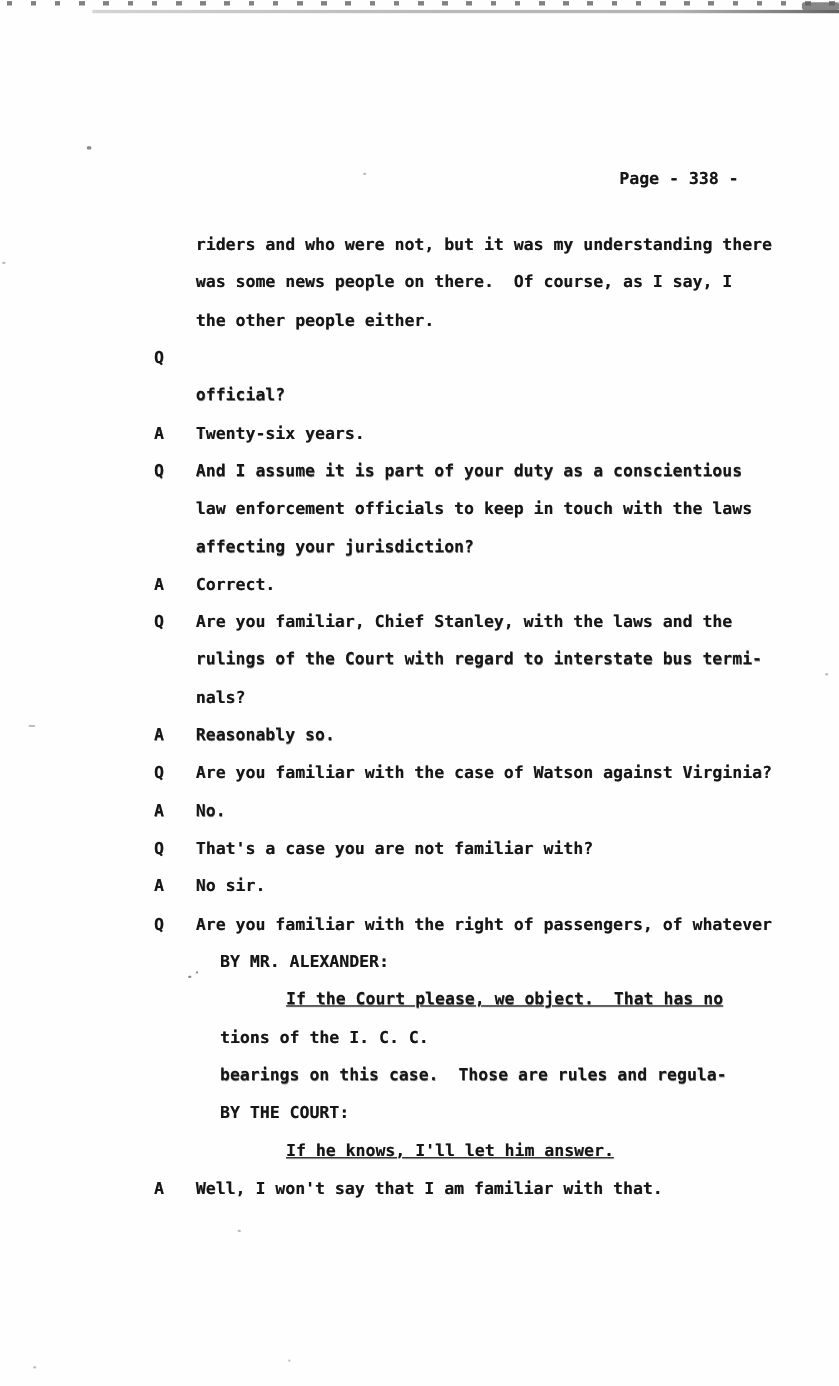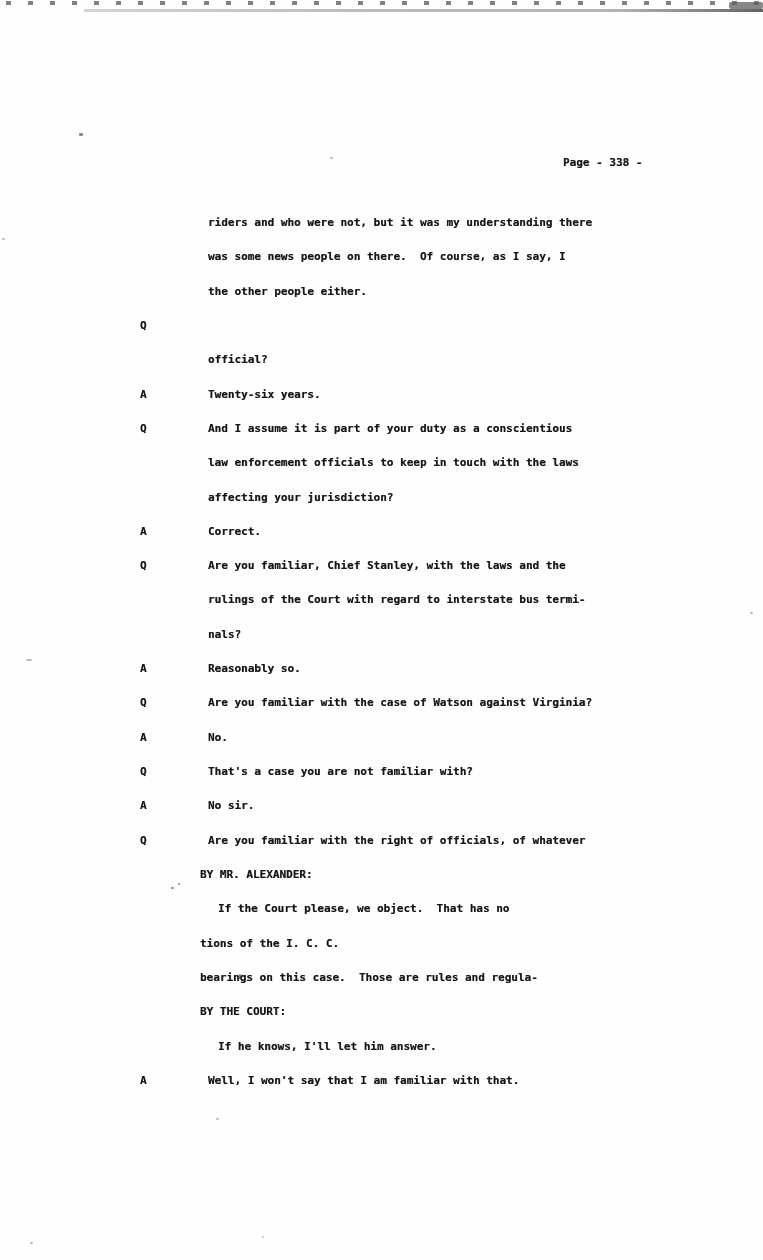--- a/index.html
+++ b/index.html
@@ -32,38 +32,38 @@
   }
   .edge-corner-blob {
     position: absolute; top: 2px; right: 0; width: 34px; height: 7px;
     background: rgba(95,95,95,.75);
     border-radius: 2px;
   }
   
   .typed {
     color: #161616;
     font-weight: 700;
-    font-size: 11px;
+    font-size: 15px;
     text-shadow: 0.3px 0.3px 0.3px rgba(20,20,20,.55);
     white-space: pre;
   }
   .page-header {
     position: absolute; left: 563px; top: 152px;
     line-height: 21px;
   }
   .transcript {
     position: absolute; left: 140px; top: 212px; right: 10px;
   }
   .line { position: relative; height: 34.32px; line-height: 21px; }
   .line .marker {
     position: absolute; left: 0; top: 0; width: 46px;
   }
-  .line .text { display: block; margin-left: 68px; }
+  .line .text { display: block; margin-left: 38px; }
   .line.speaker .text { margin-left: 60px; }
-  .line.inner .text { margin-left: 78px; }
+  .line.inner .text { margin-left: 120px; text-decoration: underline; }
   
   .speck { position: absolute; background: rgba(40,40,40,.55); border-radius: 1px; }
   .speck.faint { background: rgba(90,90,90,.4); }
 </style>
 </head>
 <body>
 
 <div class="page">
 
   <div class="edge-dashes"></div>
@@ -140,21 +140,21 @@
       <div class="line body">
         <span class="marker typed">Q</span>
         <span class="text typed">That's a case you are not familiar with?</span>
       </div>
       <div class="line body">
         <span class="marker typed">A</span>
         <span class="text typed">No sir.</span>
       </div>
       <div class="line body">
         <span class="marker typed">Q</span>
-        <span class="text typed">Are you familiar with the right of officials, of whatever</span>
+        <span class="text typed">Are you familiar with the right of passengers, of whatever</span>
       </div>
       <div class="line speaker">
         <span class="marker typed"></span>
         <span class="text typed">BY MR. ALEXANDER:</span>
       </div>
       <div class="line inner">
         <span class="marker typed"></span>
         <span class="text typed">If the Court please, we object.  That has no</span>
       </div>
       <div class="line speaker">

